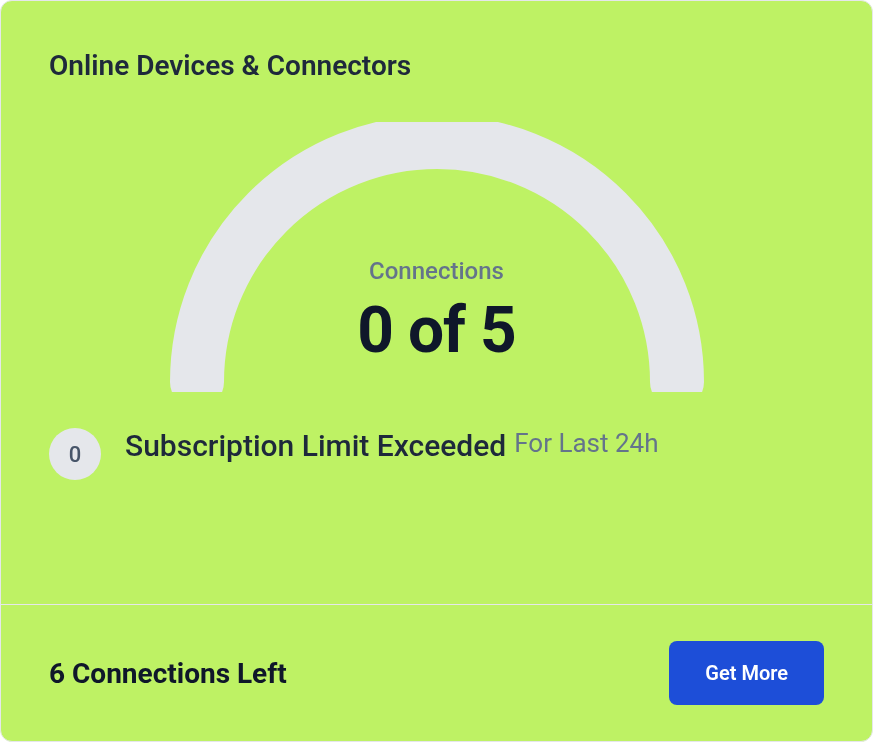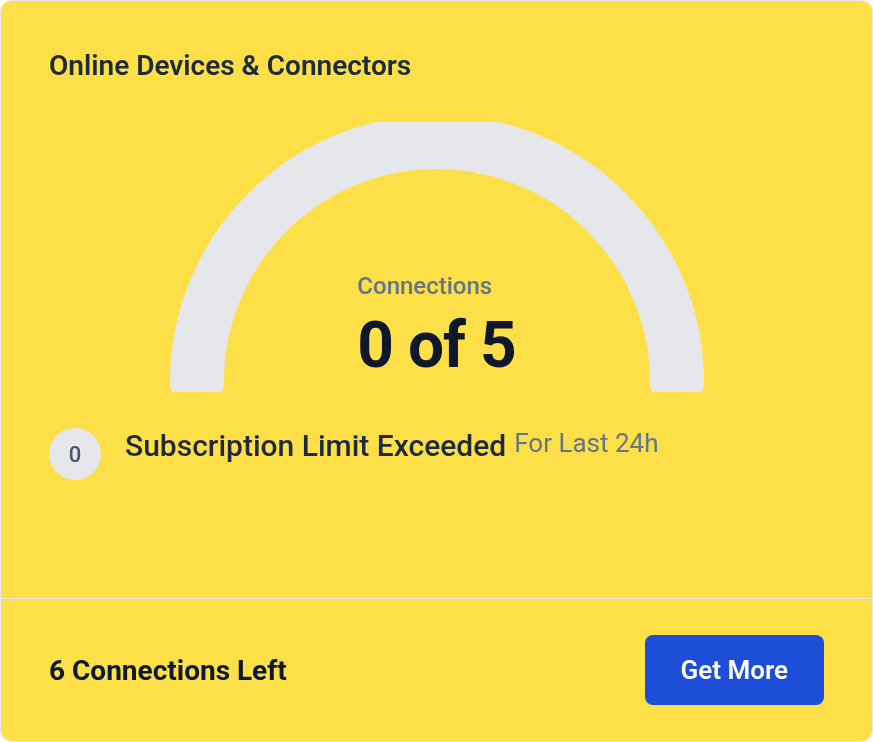--- a/index.html
+++ b/index.html
@@ -11,21 +11,21 @@
       font-family: -apple-system, BlinkMacSystemFont, 'Segoe UI', Roboto, 'Helvetica Neue', Arial, sans-serif;
       background: #ffffff;
       width: 873px;
       height: 742px;
     }
     .card {
       width: 873px;
       height: 742px;
       border: 1px solid #e5e7eb;
       border-radius: 12px;
-      background: #fde047;
+      background: #bef264;
       display: flex;
       flex-direction: column;
     }
     .card-main {
       padding: 48px 48px 40px 48px;
       flex: 1;
     }
     .card-title {
       font-size: 28px;
       font-weight: 600;
@@ -39,23 +39,24 @@
       height: 270px;
       position: relative;
       margin-bottom: 36px;
     }
     .gauge-svg {
       width: 630px;
       height: 270px;
     }
     .gauge-center {
       position: absolute;
-      bottom: 9px;
+      bottom: 24px;
       left: 50%;
       transform: translateX(-50%);
+      text-align: center;
     }
     .gauge-label {
       font-size: 24px;
       color: #64748b;
       font-weight: 500;
       margin-bottom: 8px;
     }
     .gauge-value {
       font-size: 64px;
       font-weight: 700;
@@ -106,21 +107,21 @@
       font-size: 28px;
       font-weight: 700;
       color: #0f172a;
     }
     .get-more-btn {
       background: #1d4ed8;
       color: #ffffff;
       border: none;
       border-radius: 8px;
       padding: 20px 36px;
-      font-size: 26px;
+      font-size: 20px;
       font-weight: 600;
       cursor: pointer;
       font-family: inherit;
     }
   </style>
 </head>
 <body>
 
 <div class="card">
   <div class="card-main">

